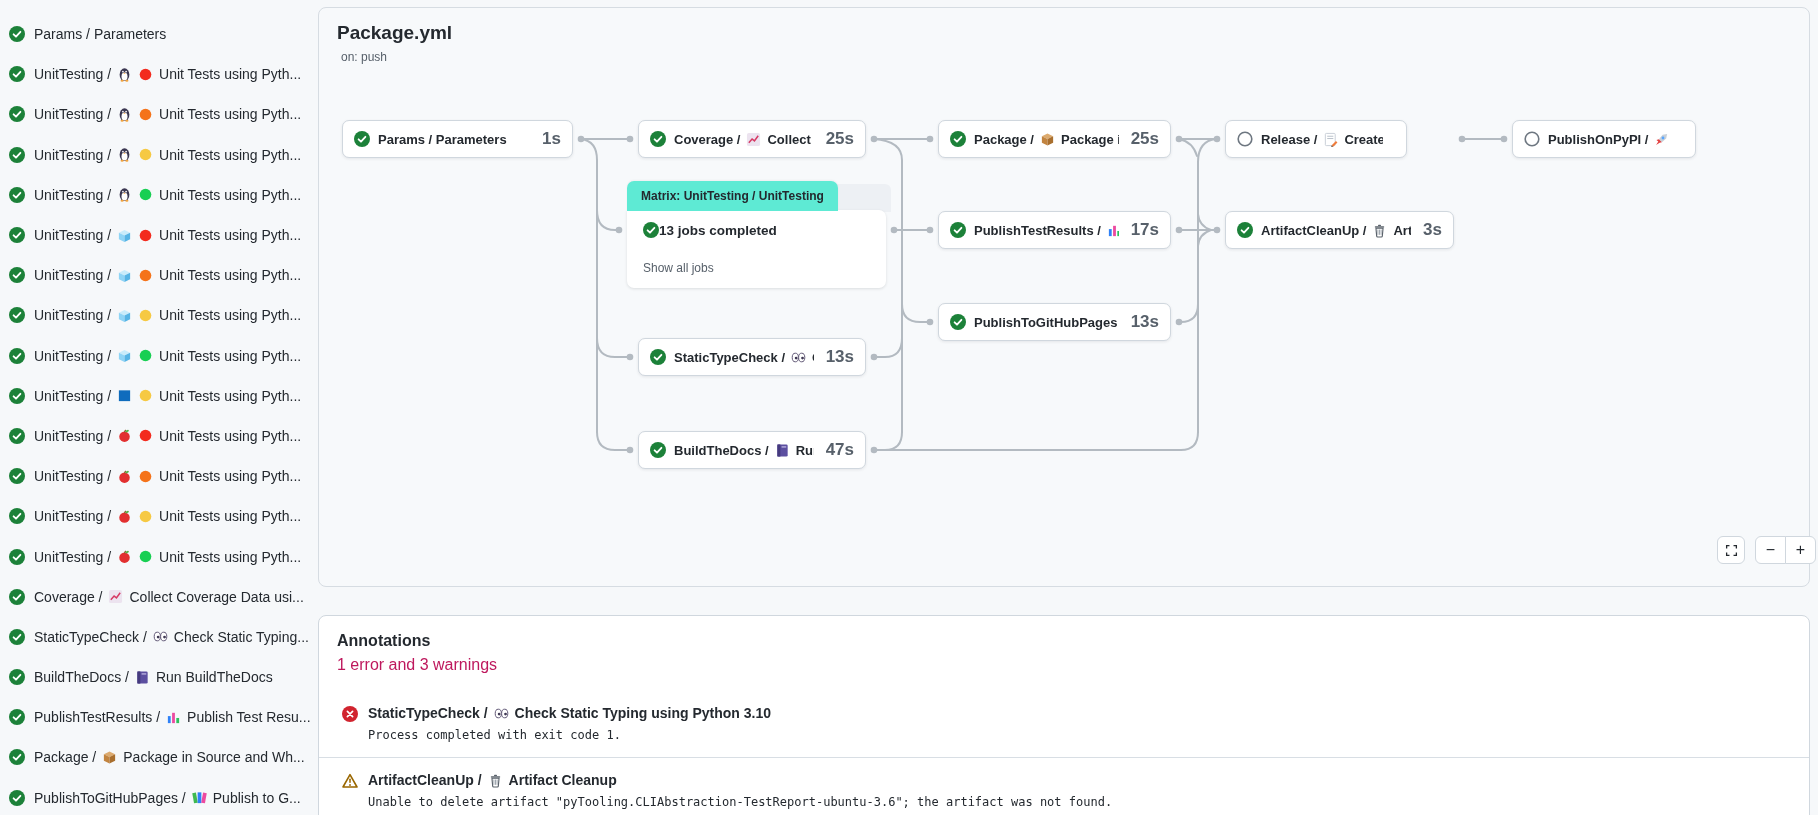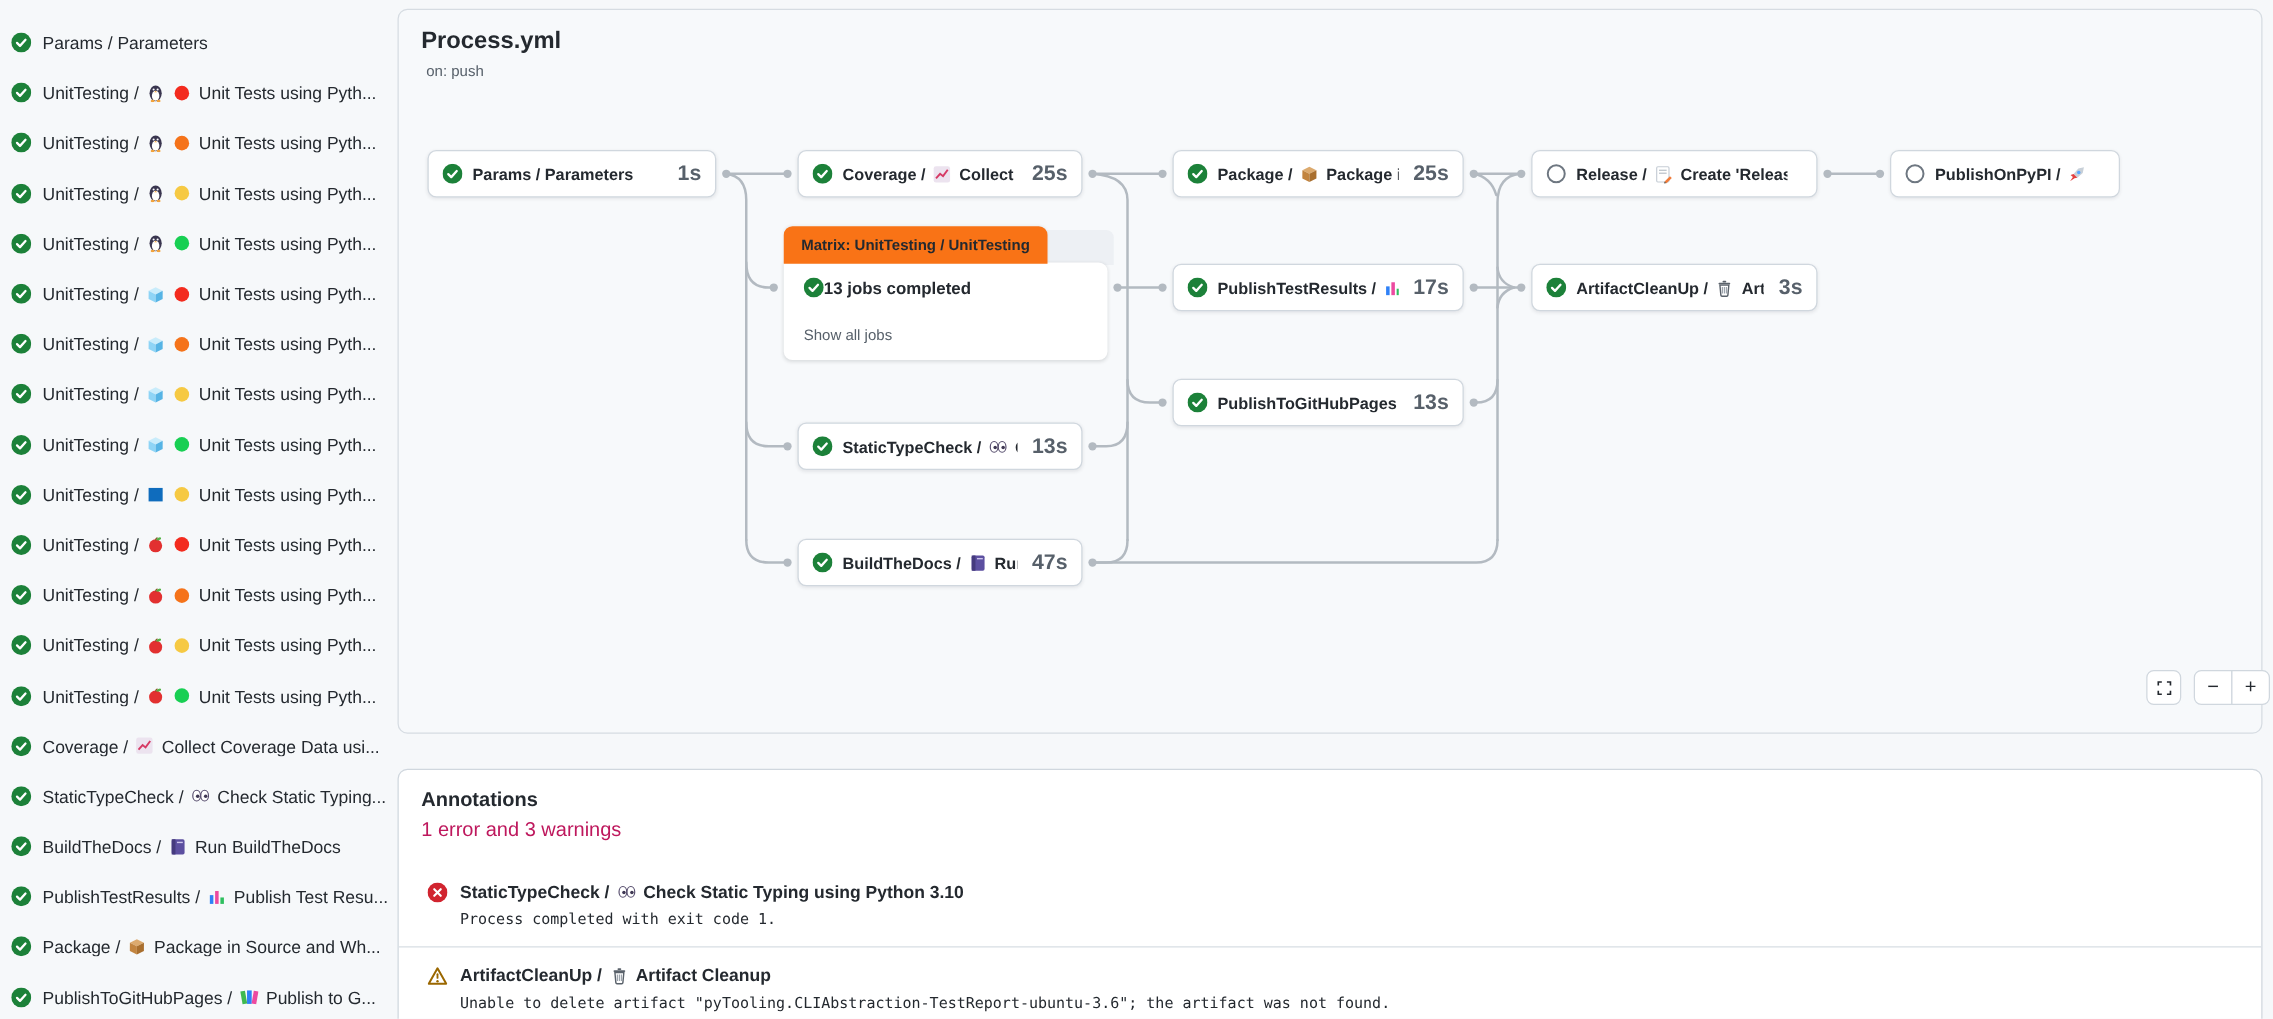--- a/index.html
+++ b/index.html
@@ -24,21 +24,21 @@
   .edges{position:absolute;left:0;top:0;width:1492px;height:580px;z-index:0;pointer-events:none;}
   .node{position:absolute;height:38px;background:#fff;border:1px solid #d0d7de;border-radius:7px;
     box-shadow:0 1px 3px rgba(31,35,40,.09);display:flex;align-items:center;gap:8px;
     padding:0 11px;box-sizing:border-box;z-index:2;cursor:pointer;}
   .node .nlabel{display:flex;align-items:center;gap:6px;font-size:13px;font-weight:600;
     color:#24292f;white-space:nowrap;overflow:hidden;min-width:0;flex:1;}
   .node .dur{flex:none;font-size:17px;color:#57606a;font-weight:700;padding-left:4px;}
   
   .matrix-ghost{position:absolute;left:472px;top:176px;width:100px;height:28px;
     background:#edf0f4;border-radius:6px 6px 0 0;z-index:1;}
-  .matrix-tab{position:absolute;left:308px;top:173px;height:30px;padding:0 14px;background:#f97316;
+  .matrix-tab{position:absolute;left:308px;top:173px;height:30px;padding:0 14px;background:#5eead4;
     border-radius:7px 7px 0 0;display:flex;align-items:center;font-size:12px;font-weight:600;
     color:#24292f;z-index:3;box-shadow:0 -1px 2px rgba(31,35,40,.05);}
   .matrix-body{position:absolute;left:308px;top:202px;width:259px;height:78px;background:#fff;
     border-radius:0 7px 7px 7px;box-shadow:0 1px 3px rgba(31,35,40,.13);z-index:2;
     padding:12px 16px;box-sizing:border-box;}
   .matrix-row{display:flex;align-items:center;gap:0;font-size:13.5px;font-weight:600;}
   .matrix-link{display:inline-block;margin-top:23px;font-size:12px;color:#57606a;cursor:pointer;text-decoration:none;}
   
   .fs-btn{position:absolute;left:1398px;top:528px;width:28px;height:28px;background:#fff;
     border:1px solid #d0d7de;border-radius:6px;display:flex;align-items:center;justify-content:center;
@@ -513,21 +513,21 @@
             <rect x="6" y="2.5" width="4" height="11.5" fill="#2f81f7"></rect>
             <rect x="10.8" y="3" width="4" height="11" fill="#ec4aa0" transform="rotate(10 12.8 8.5)"></rect>
           </svg>
         </span>
         <span>Publish to G...</span>
       </span>
     </div>
   </nav>
 
 <section class="graph-panel">
-  <div class="gp-title">Process.yml</div>
+  <div class="gp-title">Package.yml</div>
   <div class="gp-trigger">on: push</div>
 
   <svg class="edges" viewBox="0 0 1492 580">
     <g stroke="#b3bac1" stroke-width="2" fill="none" stroke-linecap="round">
       <path d="M262 131 H311"></path>
       <path d="M262 131 Q278 133 278 152 V424"></path>
       <path d="M278 202 Q278 222 296 222 H300"></path>
       <path d="M278 330 Q278 349 296 349 H311"></path>
       <path d="M278 424 Q278 442 296 442 H311"></path>
       <path d="M555 131 H611"></path>
@@ -613,21 +613,21 @@
           <svg width="15" height="15" viewBox="0 0 16 16">
             <polygon points="8,1.5 14,4.5 8,7.5 2,4.5" fill="#dcaa6e"></polygon>
             <polygon points="2,4.5 8,7.5 8,14.5 2,11.5" fill="#c2843f"></polygon>
             <polygon points="14,4.5 8,7.5 8,14.5 14,11.5" fill="#a96f2e"></polygon>
           </svg>
         </span>
         <span>Package in So...</span>
       </span>
       <span class="dur">25s</span>
     </div>
-  <div class="node" style="left:906px;top:112px;width:229px">
+  <div class="node" style="left:906px;top:112px;width:182px">
       <span class="icon">
         <svg width="16" height="16" viewBox="0 0 16 16">
           <circle cx="8" cy="8" r="6.8" fill="#fff" stroke="#6e7781" stroke-width="1.6"></circle>
         </svg>
       </span>
       <span class="nlabel">
         <span>Release /</span>
         <span class="icon">
           <svg width="15" height="15" viewBox="0 0 16 16">
             <rect x="2.5" y="1.5" width="10.5" height="13" rx="1" fill="#fff" stroke="#c6cdd5"></rect>

